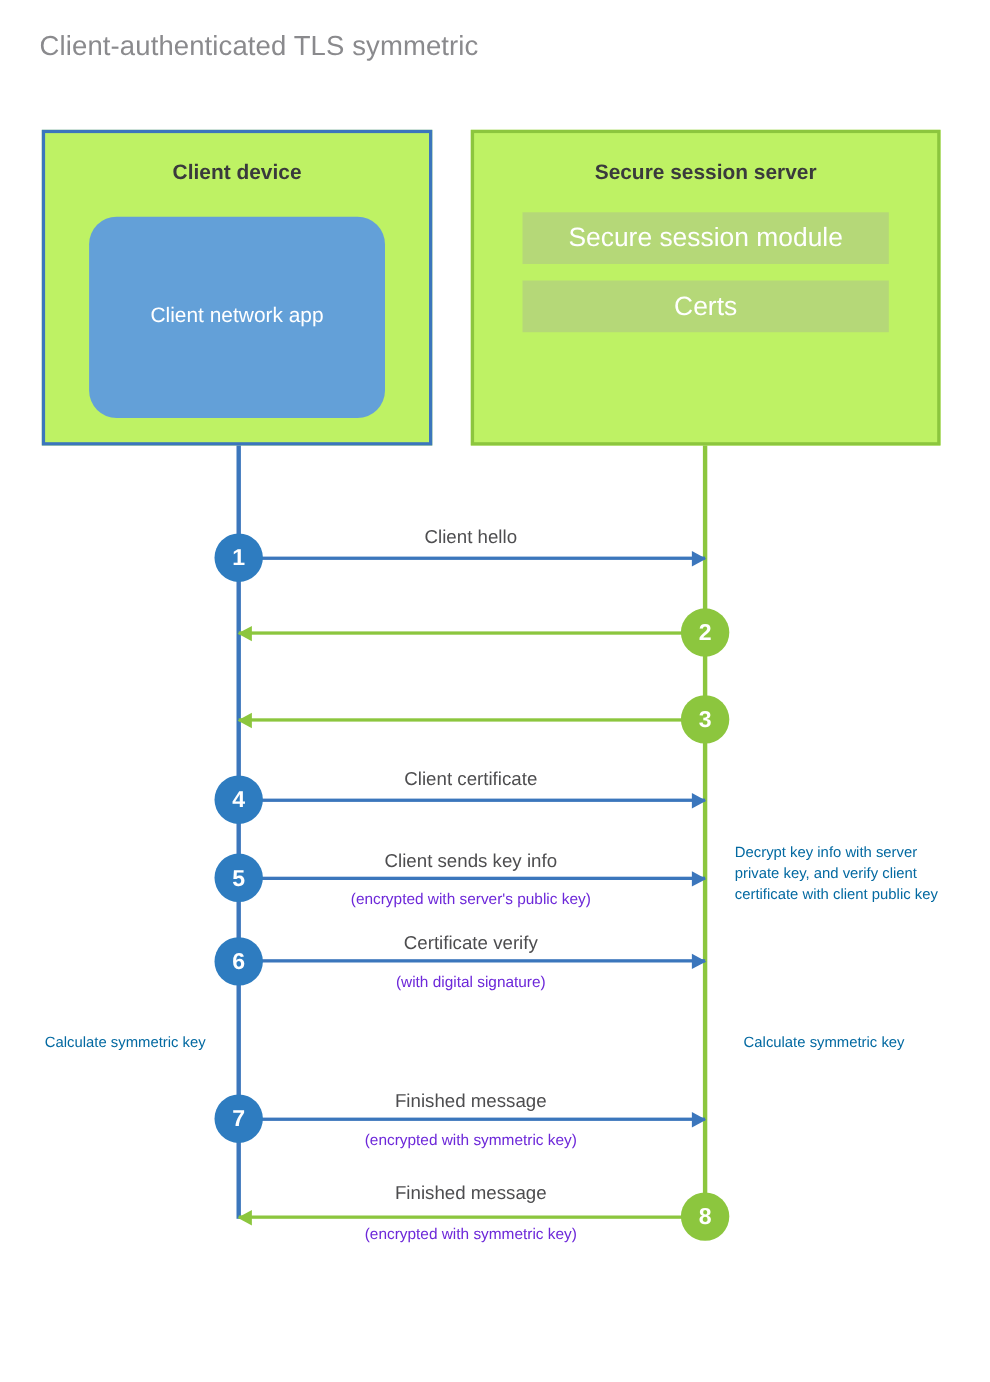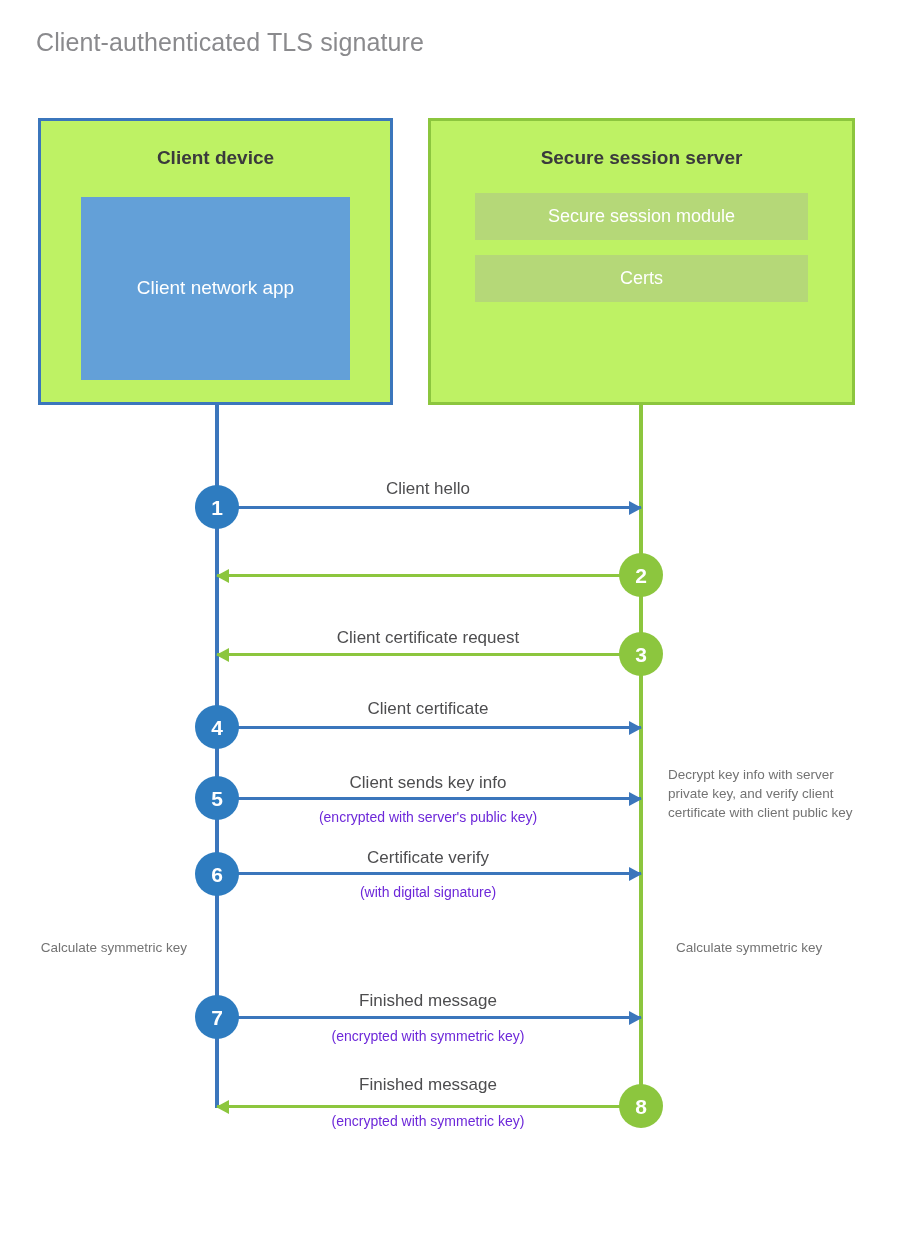--- a/index.html
+++ b/index.html
@@ -32,26 +32,27 @@
     position:absolute; left:0; right:0; top:26px;
     text-align:center; font-size:19px; font-weight:700; color:#3a3a3c;
   }
   .client-app {
     position:absolute; left:40px; right:40px; top:76px; bottom:22px;
     background:#63a0d8;
     color:#ffffff; font-size:19px; font-weight:400;
     display:flex; align-items:center; justify-content:center;
     text-align:center; line-height:1.28;
     padding:0 12px;
+    border-radius:25px;
   }
   .server-bars { position:absolute; left:44px; right:44px; top:72px; }
   .server-bar {
     height:47px; margin-bottom:15px;
     background:#b5d878;
-    color:#ffffff; font-size:18px;
+    color:#ffffff; font-size:24px;
     display:flex; align-items:center; justify-content:center;
   }
   .server-bar:last-child { margin-bottom:0; }
 
   
   .lifeline { position:absolute; width:4px; }
   .lifeline.client { background:#3b76bc; }
   .lifeline.server { background:#8cc63e; }
 
   
@@ -86,31 +87,31 @@
     position:absolute; text-align:center;
     font-size:17px; color:#4d4d4f; white-space:nowrap;
   }
   .msg-sub {
     position:absolute; text-align:center;
     font-size:14px; color:#6d28d9; white-space:nowrap;
   }
 
   
   .note {
-    position:absolute; font-size:13.5px; color:#737373; line-height:1.42;
+    position:absolute; font-size:13.5px; color:#0369a1; line-height:1.42;
   }
   .note.left-side { text-align:right; }
   .note.right-side { text-align:left; }
 </style>
 </head>
 <body>
 
 <div id="stage">
 
-  <div class="title">Client-authenticated TLS signature</div>
+  <div class="title">Client-authenticated TLS symmetric</div>
 
   <div class="party-box client" style="left:38px; top:118px; width:355px; height:287px;">
     <div class="party-title">Client device</div>
     <div class="client-app">Client network app</div>
   </div>
 
   <div class="party-box server" style="left:428px; top:118px; width:427px; height:287px;padding-left:14px;">
     <div class="party-title">Secure session server</div>
     <div class="server-bars">
       <div class="server-bar">Secure session module</div>
@@ -127,21 +128,20 @@
       <div class="head"></div>
   </div>
   <div class="step-circle blue" style="left:195px; top:485px;">1</div>
 
   <div class="arrow green left" style="left:217px; top:574px; width:424px;">
     <div class="shaft"></div>
       <div class="head"></div>
   </div>
   <div class="step-circle green" style="left:619px; top:553px;">2</div>
 
-  <div class="msg-label" style="left:217px; top:628px; width:422px;">Client certificate request</div>
   <div class="arrow green left" style="left:217px; top:653px; width:424px;">
     <div class="shaft"></div>
       <div class="head"></div>
   </div>
   <div class="step-circle green" style="left:619px; top:632px;">3</div>
 
   <div class="msg-label" style="left:217px; top:699px; width:422px;">Client certificate</div>
   <div class="arrow blue right" style="left:217px; top:726px; width:424px;">
     <div class="shaft"></div>
       <div class="head"></div>

